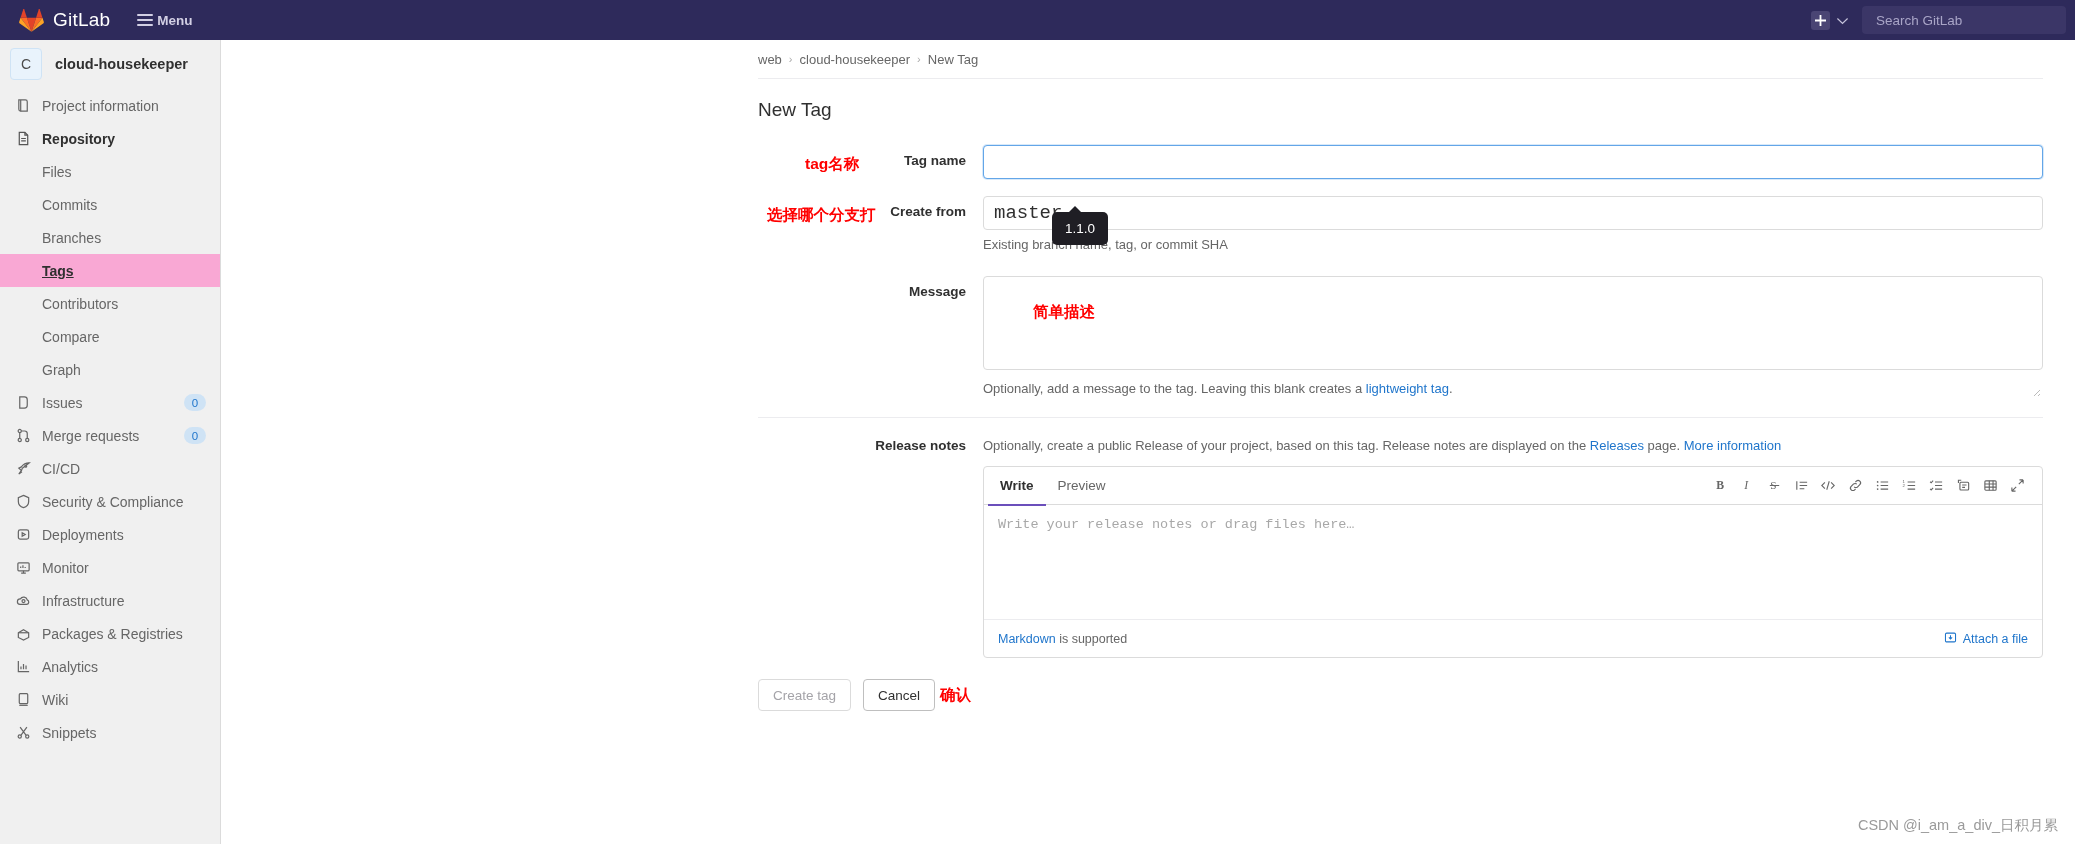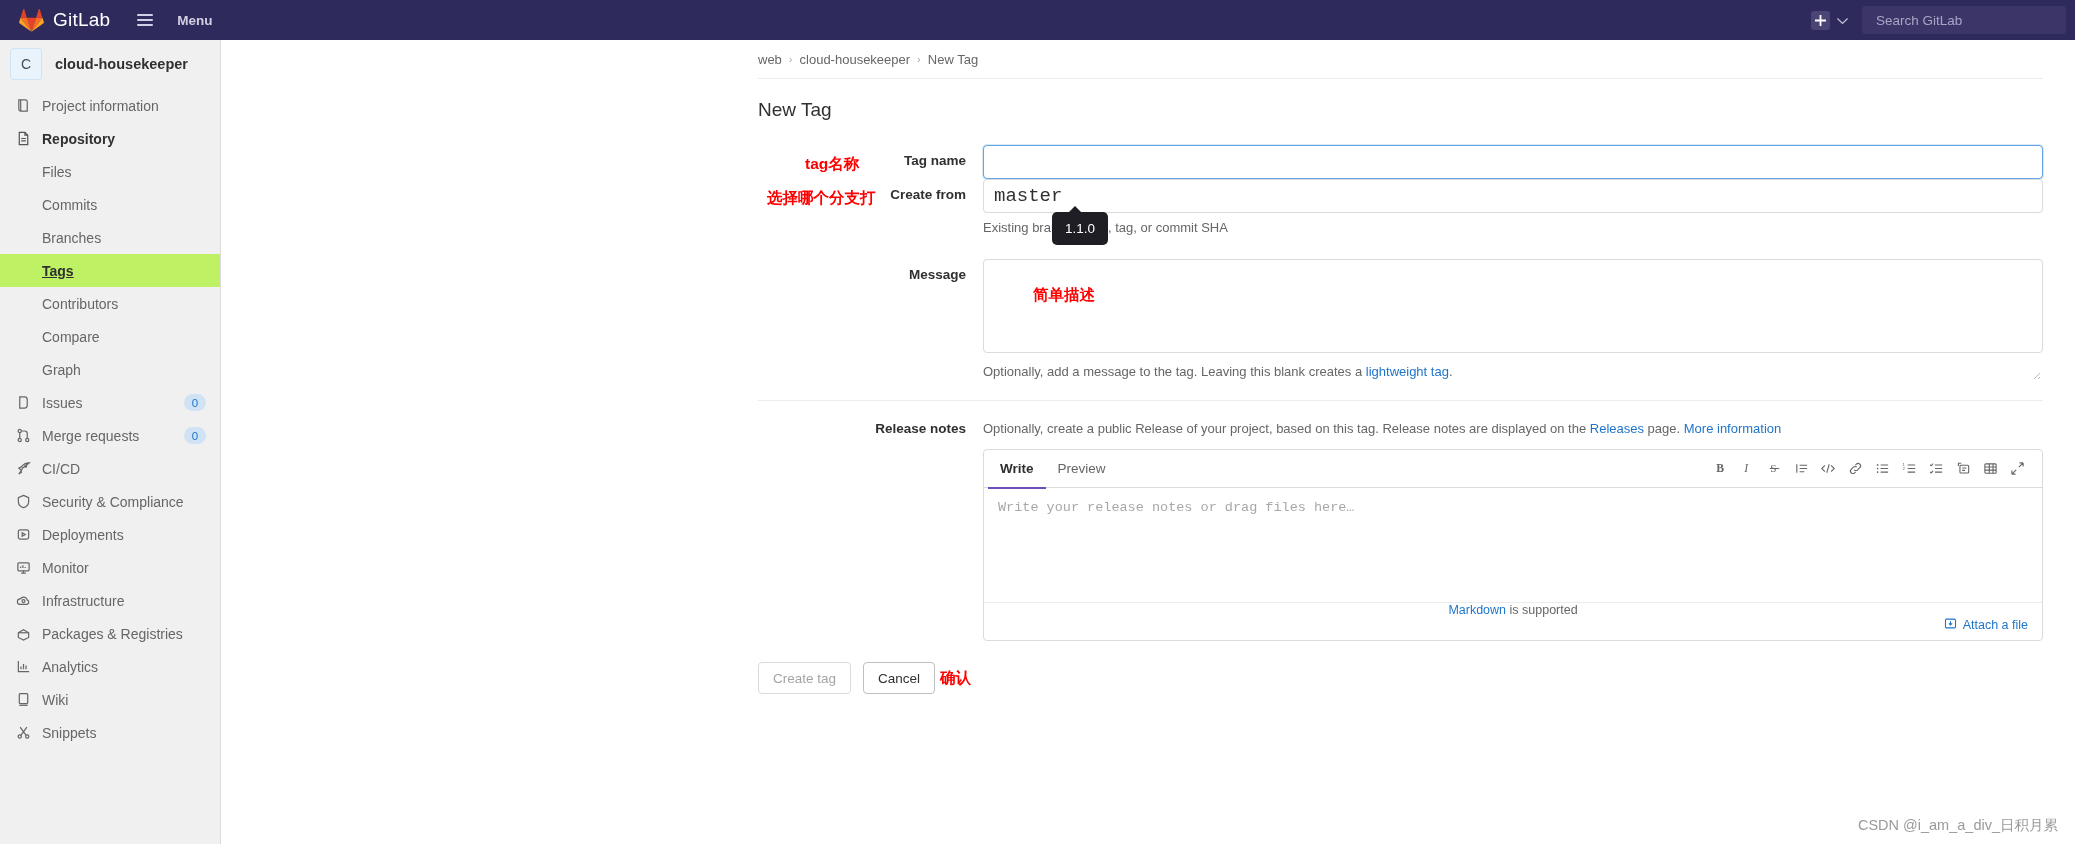--- a/index.html
+++ b/index.html
@@ -23,21 +23,21 @@
   .nav-logo-wrap {
     display: flex; align-items: center;
     margin-left: 19px; gap: 9px;
   }
   .gl-logo { width: 25px; height: 24px; display: block; }
   .gl-word {
     color: #fff; font-size: 19px; letter-spacing: .2px;
     font-weight: 400;
   }
   .nav-menu {
-    display: flex; align-items: center; gap: 24px;
+    display: flex; align-items: center; gap: 4px;
     margin-left: 27px; cursor: pointer;
   }
   .hamburger { display: flex; flex-direction: column; gap: 3px; }
   .hamburger i { display: block; width: 16px; height: 2px; background: #d2cfe4; border-radius: 1px; }
   .nav-menu-label { color: #d2cfe4; font-size: 13.5px; font-weight: bold; }
 
   .nav-right { margin-left: auto; display: flex; align-items: center; padding-right: 9px; }
   .plus-btn {
     width: 19px; height: 19px; border-radius: 3px;
     background: #4a4574; display: flex; align-items: center; justify-content: center;
@@ -84,21 +84,21 @@
     color: #666; font-size: 14px;
     cursor: pointer; position: relative;
   }
   .nav-item .ico {
     width: 18px; height: 18px; margin-right: 10px;
     display: flex; align-items: center; justify-content: center;
     flex: 0 0 18px;
   }
   .nav-item.strong { color: #303030; font-weight: bold; }
   .nav-item.sub { padding-left: 42px; }
-  .nav-item.sub.active { background: #bef264; color: #303030; font-weight: bold; text-decoration: underline; }
+  .nav-item.sub.active { background: #f9a8d4; color: #303030; font-weight: bold; text-decoration: underline; }
   .nav-badge {
     margin-left: auto; margin-right: 14px;
     background: #cfe3f5; color: #1f75cb;
     font-size: 11.5px; border-radius: 9px;
     min-width: 22px; height: 17px;
     display: flex; align-items: center; justify-content: center;
     padding: 0 5px;
   }
 
   
@@ -224,21 +224,21 @@
   }
   .md-body {
     height: 114px; padding: 12px 14px;
     font-family: "Liberation Mono", monospace;
     font-size: 13.5px; color: #a8a8a8;
     cursor: text;
   }
   .md-foot {
     height: 38px; border-top: 1px solid #ececef;
     display: flex; align-items: center;
-    padding: 0 14px; font-size: 12.5px; color: #666; flex-direction: column;
+    padding: 0 14px; font-size: 12.5px; color: #666;
   }
   .md-foot .attach {
     margin-left: auto; display: flex; align-items: center; gap: 6px;
     color: #1f75cb; cursor: pointer;
   }
 
   
   .actions {
     margin-left: 537px; margin-top: 21px;
     display: flex; align-items: center; gap: 12px;
@@ -490,21 +490,21 @@
   <div class="form-area">
 
     <div class="frow" style="margin-top:4px;">
       <div class="cn-note" style="left:47px; top:9px;">tag名称</div>
       <div class="flabel">Tag name</div>
       <div class="fctl">
         <input class="tagname" type="text" value="" style="">
       </div>
     </div>
 
-    <div class="frow" style="">
+    <div class="frow" style="margin-top:17px;">
       <div class="cn-note" style="left:9px; top:9px;">选择哪个分支打</div>
       <div class="flabel">Create from</div>
       <div class="fctl">
         <input class="createfrom" type="text" value="master" style="">
         <div class="hint">Existing branch name, tag, or commit SHA</div>
       </div>
     </div>
 
     <div class="frow" style="margin-top:24px;">
       <div class="flabel">Message</div>

